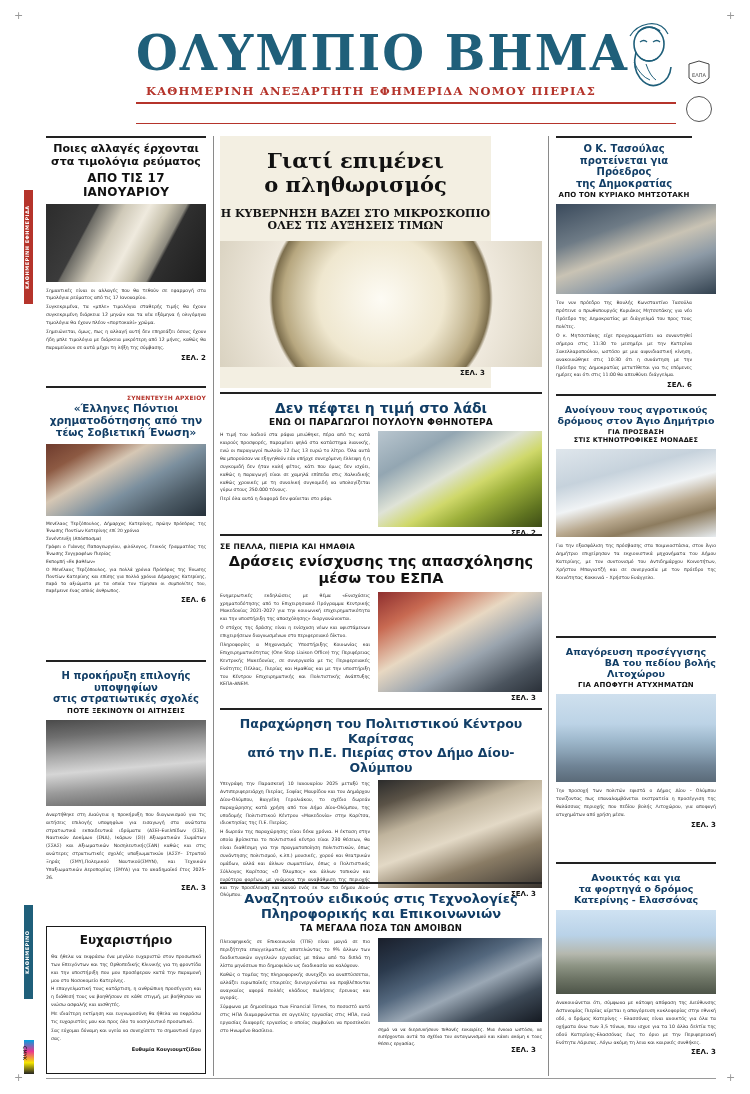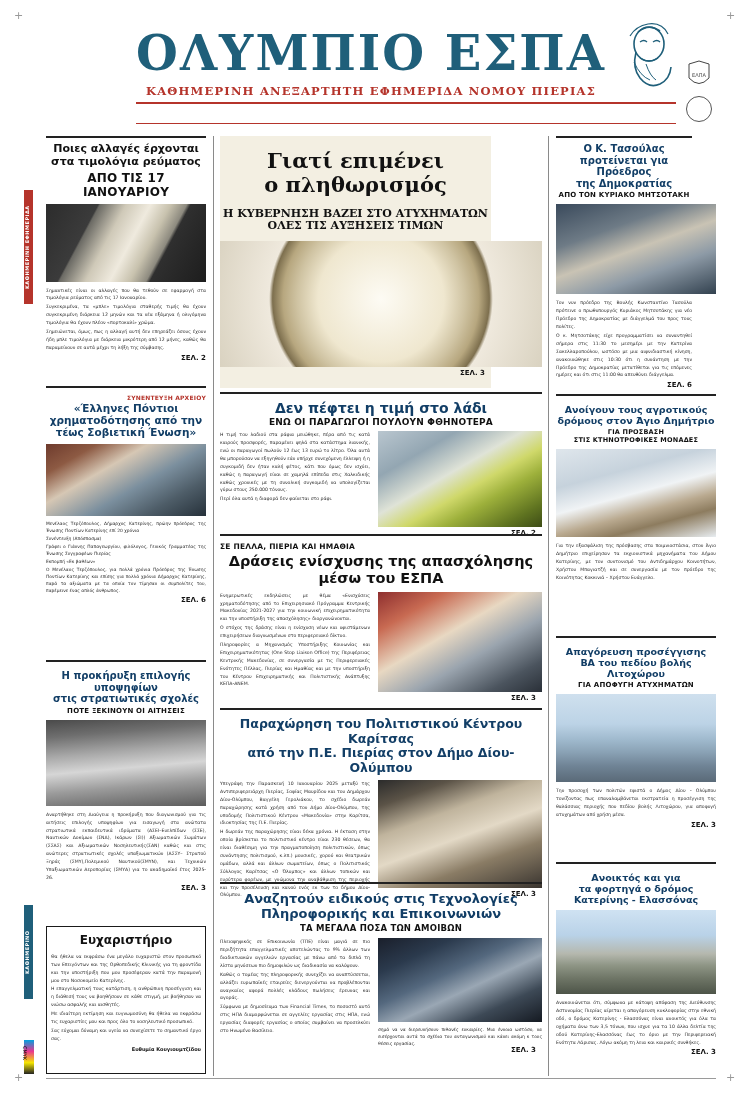--- a/index.html
+++ b/index.html
@@ -96,21 +96,21 @@
   <div class="crop" style="left:726px;top:1072px;">+</div>
 
   <div class="spine" style="top:190px;height:110px;background:#b5342b;">ΚΑΘΗΜΕΡΙΝΗ ΕΦΗΜΕΡΙΔΑ</div>
   <div class="spine" style="top:905px;height:90px;background:#1f5f7a;">ΚΑΘΗΜΕΡΙΝΟ</div>
   <div style="position:absolute;left:24px;top:1040px;width:10px;height:34px;
               background:linear-gradient(180deg,#00a0e0,#e9368f,#f5e600,#222);"></div>
   <div style="position:absolute;left:22px;top:1046px;font-size:5px;color:#000;
               writing-mode:vertical-rl;">CMYK</div>
 
   <div class="masthead">
-    <div class="logo">ΟΛΥΜΠΙΟ ΕΣΠΑ</div>
+    <div class="logo">ΟΛΥΜΠΙΟ ΒΗΜΑ</div>
 
     <svg class="zeus" viewBox="0 0 64 70">
       <ellipse cx="33" cy="22" rx="15" ry="17" fill="none" stroke="#1f5f7a" stroke-width="1.6"></ellipse>
       <path d="M20 30 q-4 16 4 26 q9 11 20 6 q10 -5 11 -17" fill="none" stroke="#1f5f7a" stroke-width="1.6"></path>
       <path d="M22 10 q11 -9 22 -1" fill="none" stroke="#1f5f7a" stroke-width="1.6"></path>
       <path d="M24 20 q4 -3 7 0 M37 20 q4 -3 7 0" fill="none" stroke="#1f5f7a" stroke-width="1.3"></path>
       <path d="M24 36 q9 6 18 0" fill="none" stroke="#1f5f7a" stroke-width="1.3"></path>
       <path d="M18 40 q6 14 16 18 M30 42 q4 12 10 16" fill="none" stroke="#1f5f7a" stroke-width="1"></path>
       <path d="M14 14 q6 -10 18 -12 q14 -2 20 10" fill="none" stroke="#1f5f7a" stroke-width="1.2"></path>
     </svg>
@@ -139,21 +139,21 @@
       <p>Σημαντικές είναι οι αλλαγές που θα τεθούν σε εφαρμογή στα τιμολόγια ρεύματος από τις 17 Ιανουαρίου.</p>
       <p>Συγκεκριμένα, τα «μπλε» τιμολόγια σταθερής τιμής θα έχουν συγκεκριμένη διάρκεια 12 μηνών και τα νέα εξάμηνα ή ολιγόμηνα τιμολόγια θα έχουν πλέον «πορτοκαλί» χρώμα.</p>
       <p>Σημειώνεται, όμως, πως η αλλαγή αυτή δεν επηρεάζει όσους έχουν ήδη μπλε τιμολόγια με διάρκεια μικρότερη από 12 μήνες, καθώς θα παραμείνουν σε αυτά μέχρι τη λήξη της σύμβασης.</p>
     </div>
     <div class="sel">ΣΕΛ. 2</div>
   </div>
 
   <div class="col" style="left:220px;top:136px;width:271px;height:252px;background:#f3efe2;">
     <div class="hl" style="font-size:21px;margin-top:13px;font-family:'DejaVu Serif','Liberation Serif',serif;">Γιατί επιμένει</div>
     <div class="hl" style="font-size:21px;font-family:'DejaVu Serif','Liberation Serif',serif;">ο πληθωρισμός</div>
-    <div class="hl" style="font-size:11px;margin-top:10px;font-family:'DejaVu Serif','Liberation Serif',serif;">Η ΚΥΒΕΡΝΗΣΗ ΒΑΖΕΙ ΣΤΟ ΑΤΥΧΗΜΑΤΩΝ</div>
+    <div class="hl" style="font-size:11px;margin-top:10px;font-family:'DejaVu Serif','Liberation Serif',serif;">Η ΚΥΒΕΡΝΗΣΗ ΒΑΖΕΙ ΣΤΟ ΜΙΚΡΟΣΚΟΠΙΟ</div>
     <div class="hl" style="font-size:11px;font-family:'DejaVu Serif','Liberation Serif',serif;">ΟΛΕΣ ΤΙΣ ΑΥΞΗΣΕΙΣ ΤΙΜΩΝ</div>
     <div class="ph coin" style="width:322px;height:126px;margin-top:8px;"></div>
     <div class="sel" style="margin-right:6px;">ΣΕΛ. 3</div>
   </div>
 
   <div class="col" style="left:556px;top:136px;width:136px;">
     <div class="hr-thick"></div>
     <div class="hl" style="font-size:10px;margin-top:5px;color:#123e66;">Ο Κ. Τασούλας</div>
     <div class="hl" style="font-size:10px;color:#123e66;">προτείνεται για Πρόεδρος</div>
     <div class="hl" style="font-size:10px;color:#123e66;">της Δημοκρατίας</div>
@@ -237,21 +237,21 @@
     <div class="kicker" style="font-size:7px;margin-top:2px;">ΠΟΤΕ ΞΕΚΙΝΟΥΝ ΟΙ ΑΙΤΗΣΕΙΣ</div>
     <div class="ph crowd" style="width:160px;height:86px;margin-top:5px;"></div>
     <div class="body-txt" style="margin-top:5px;">
       <p>Αναρτήθηκε στη Διαύγεια η προκήρυξη που διαγωνισμού για τις αιτήσεις επιλογής υποψηφίων για εισαγωγή στα ανώτατα στρατιωτικά εκπαιδευτικά ιδρύματα (ΑΣΕΙ–Ευελπίδων (ΣΣΕ), Ναυτικών Δοκίμων (ΣΝΔ), Ικάρων (ΣΙ)) Αξιωματικών Σωμάτων (ΣΣΑΣ) και Αξιωματικών Νοσηλευτικής(ΣΑΝ) καθώς και στις ανώτερες στρατιωτικές σχολές υπαξιωματικών (ΑΣΣΥ– Στρατού Ξηράς (ΣΜΥ),Πολεμικού Ναυτικού(ΣΜΥΝ), και Τεχνικών Υπαξιωματικών Αεροπορίας (ΣΜΥΑ) για το ακαδημαϊκό έτος 2025-26.</p>
     </div>
     <div class="sel">ΣΕΛ. 3</div>
   </div>
 
   <div class="col" style="left:556px;top:642px;width:160px;">
     <div class="hl" style="font-size:9.5px;margin-top:4px;color:#123e66;">Απαγόρευση προσέγγισης</div>
-    <div class="hl" style="font-size:9.5px;color:#123e66;">ΒΑ του πεδίου βολής</div>
+    <div class="hl" style="font-size:9.5px;color:#123e66;text-align:right;">ΒΑ του πεδίου βολής</div>
     <div class="hl" style="font-size:9.5px;color:#123e66;">Λιτοχώρου</div>
     <div class="kicker" style="font-size:7px;margin-top:2px;">ΓΙΑ ΑΠΟΦΥΓΗ ΑΤΥΧΗΜΑΤΩΝ</div>
     <div class="ph mount" style="width:160px;height:88px;margin-top:5px;"></div>
     <div class="body-txt" style="margin-top:5px;">
       <p>Την προσοχή των πολιτών εφιστά ο Δήμος Δίου - Ολύμπου τονίζοντας πως επαναλαμβάνεται εκστρατεία η προσέγγιση της θαλάσσιας περιοχής που πεδίου βολής Λιτοχώρου, για αποφυγή ατυχημάτων από χρήση μέσα.</p>
     </div>
     <div class="sel">ΣΕΛ. 3</div>
   </div>
 
   <div class="hline" style="left:220px;top:708px;width:322px;background:#222;height:1.5px;"></div>

